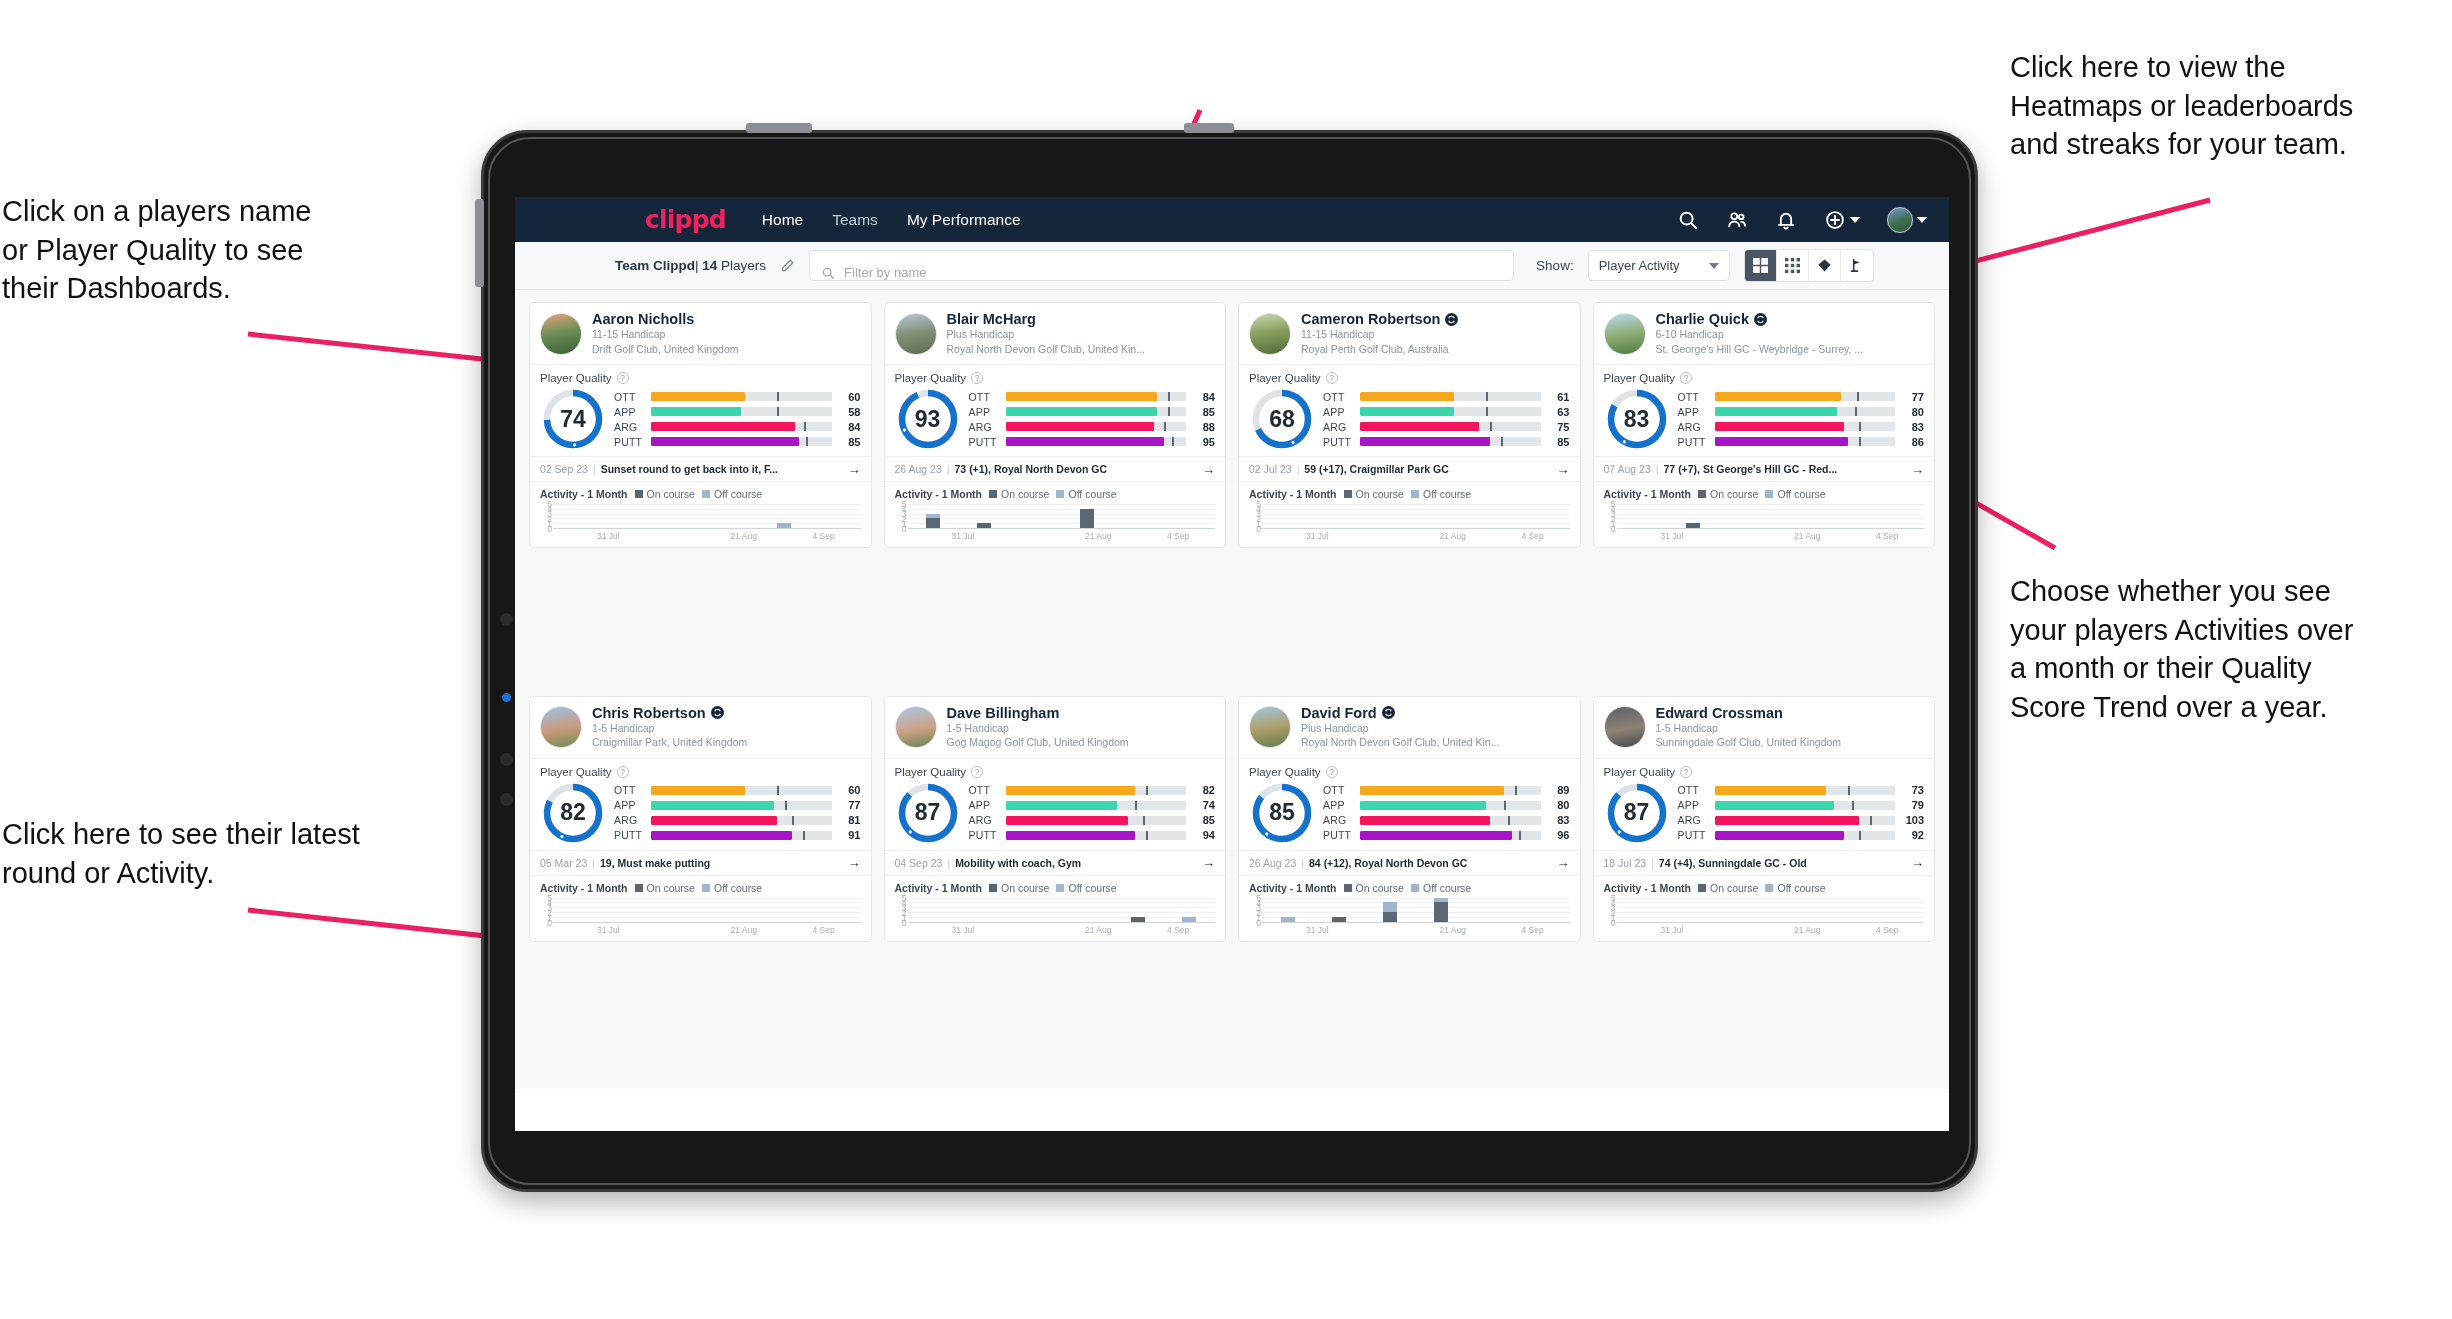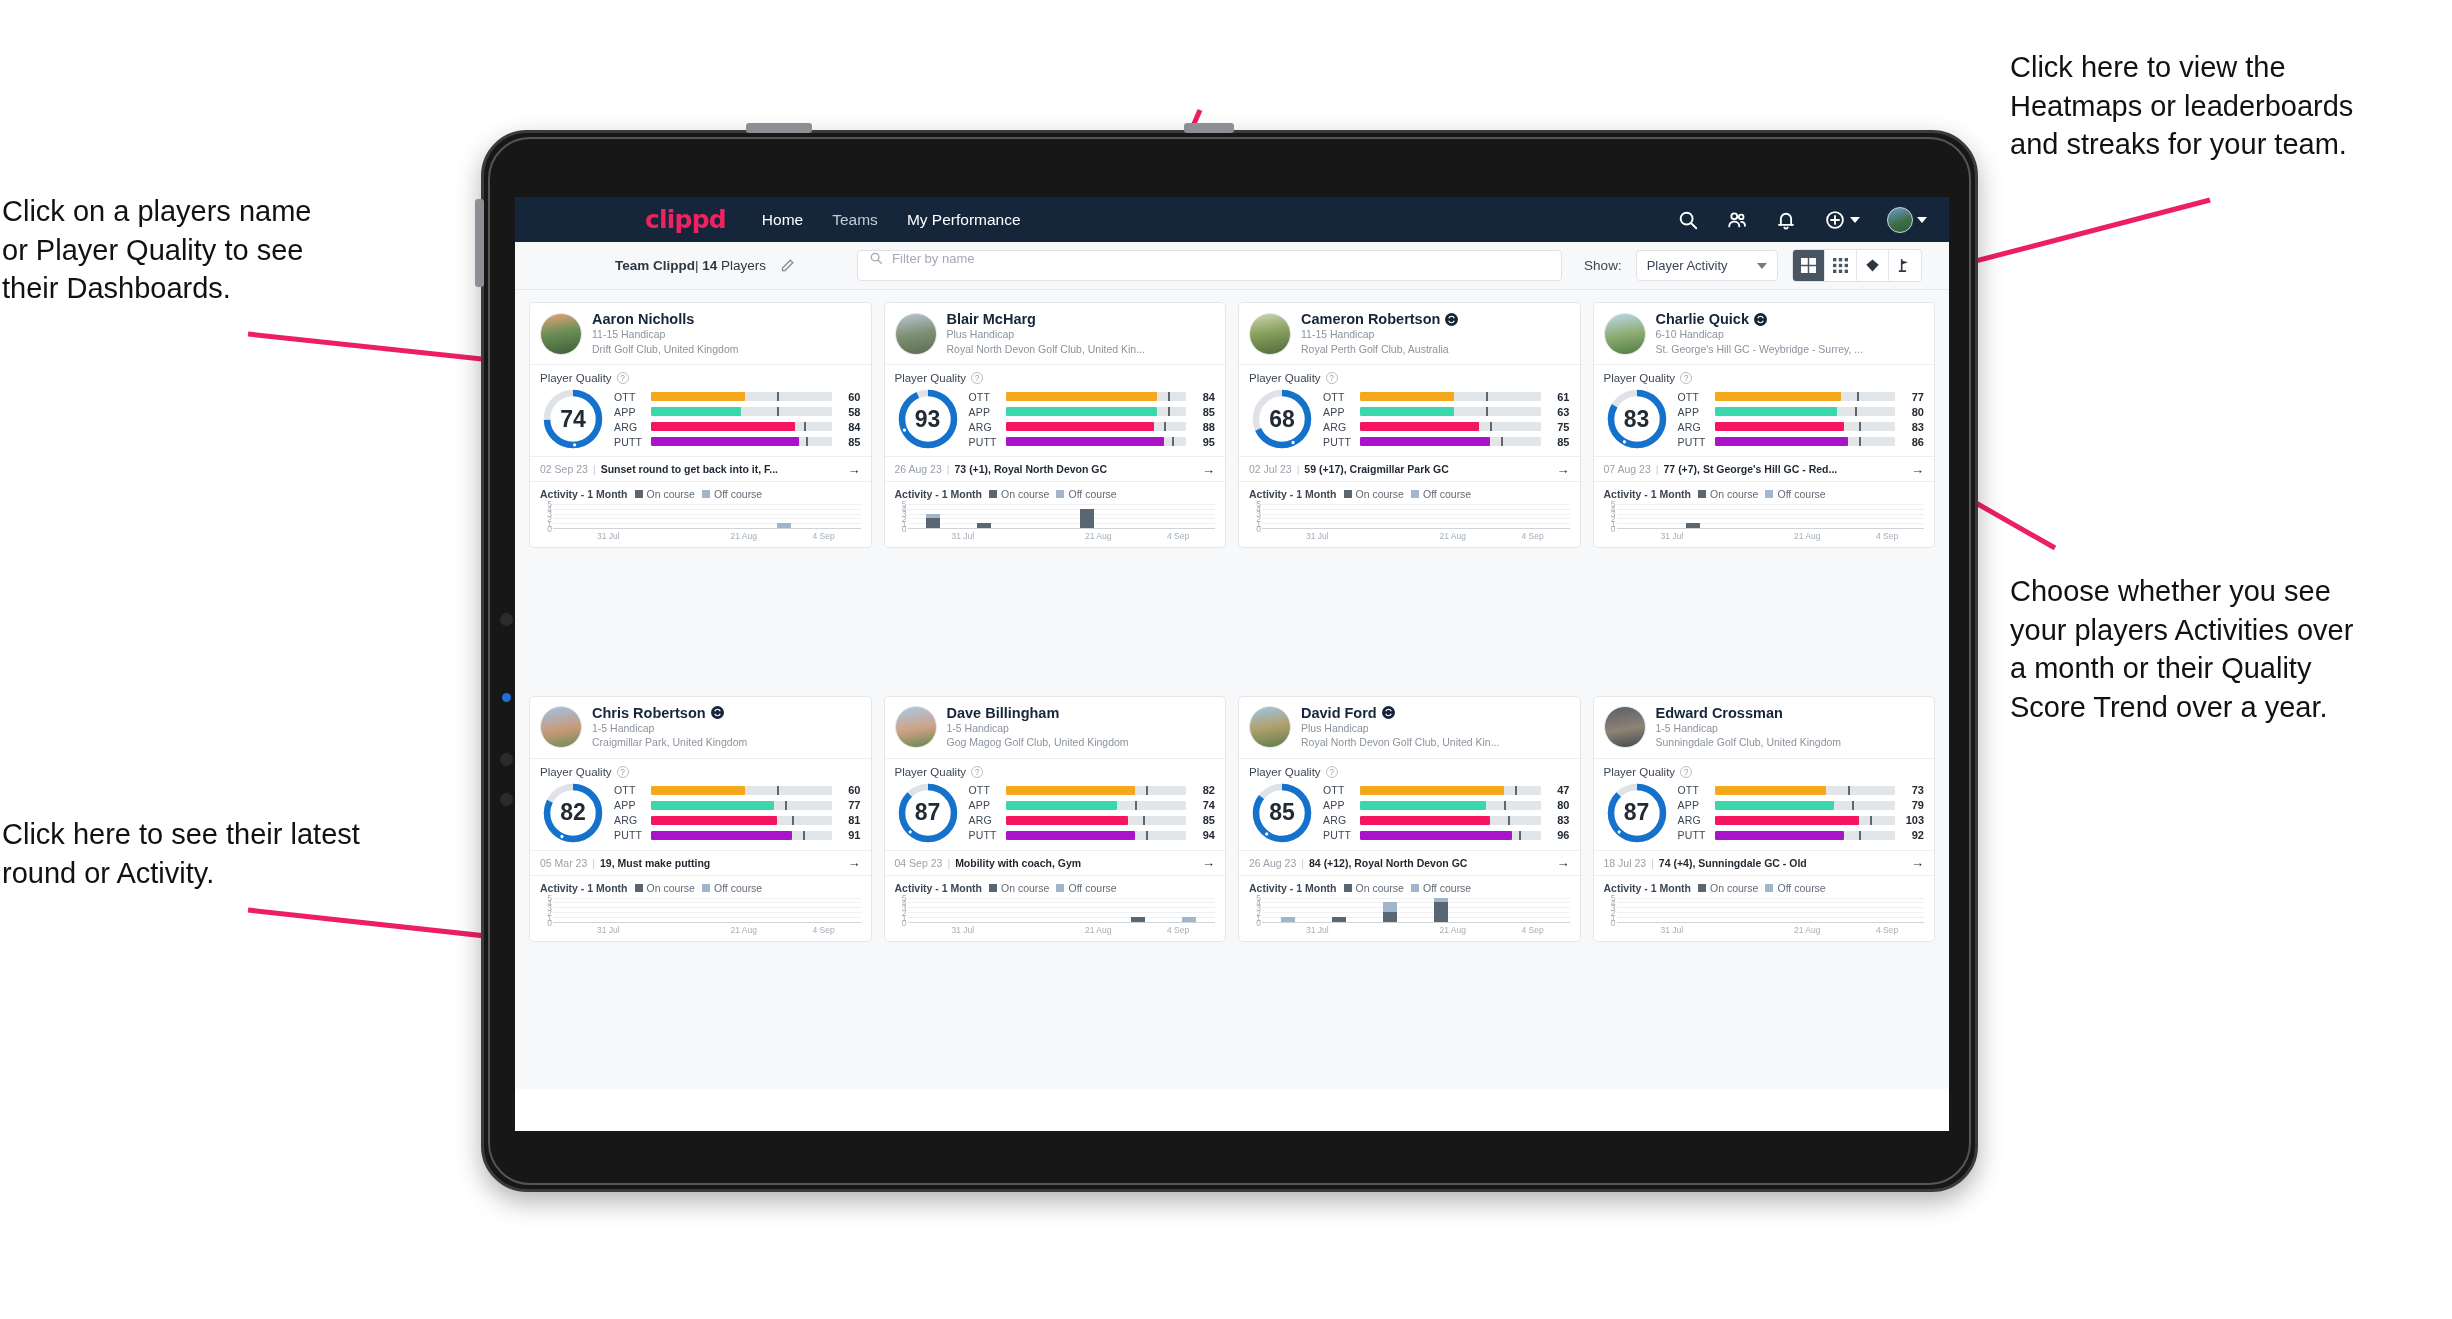--- a/index.html
+++ b/index.html
@@ -90,21 +90,21 @@
   
   .toolbar {
     height: 48px; background: #f7f8f9; border-bottom: 1px solid #e6e8eb;
     display: flex; align-items: center; padding: 0 20px 0 100px; gap: 14px;
   }
   .teamlabel { font-size: 13.5px; color: #2d3743; }
   .teamlabel b { font-weight: bold; }
   .pencil { width: 15px; height: 15px; opacity: .75; }
   .searchbox {
     flex: 1; max-width: 705px; height: 31px; background: #ffffff;
-    border: 1px solid #dfe3e8; border-radius: 4px; display: flex; align-items: flex-start; gap: 9px; padding: 0 11px; margin-left: 48px;
+    border: 1px solid #dfe3e8; border-radius: 4px; display: flex; align-items: flex-end; gap: 9px; padding: 0 11px;
   }
   .searchbox .ph { font-size: 13px; color: #a2a9b3; }
   .showlabel { font-size: 13.5px; color: #3c4654; margin-left: 8px; }
   .select {
     width: 142px; height: 31px; background: #ffffff; border: 1px solid #dfe3e8;
     border-radius: 4px; display: flex; align-items: center; padding: 0 10px;
     font-size: 13px; color: #3c4654; justify-content: space-between;
   }
   .chev { width: 0; height: 0; border-left: 5px solid transparent; border-right: 5px solid transparent; border-top: 6px solid #717a86; }
   .viewgroup { display: flex; border: 1px solid #dfe3e8; border-radius: 4px; overflow: hidden; background: #ffffff; }
@@ -1179,21 +1179,21 @@
       </svg>
       <div class="score">85</div>
     </div>
         <div class="bars">
       <div class="barrow">
         <span class="barlabel">OTT</span>
         <span class="track">
           <span class="fill" style="width:80%;background:#f5a81c"></span>
           <span class="tick" style="left:86%"></span>
         </span>
-        <span class="barval">47</span>
+        <span class="barval">89</span>
       </div>
       <div class="barrow">
         <span class="barlabel">APP</span>
         <span class="track">
           <span class="fill" style="width:70%;background:#3ad6ac"></span>
           <span class="tick" style="left:80%"></span>
         </span>
         <span class="barval">80</span>
       </div>
       <div class="barrow">

